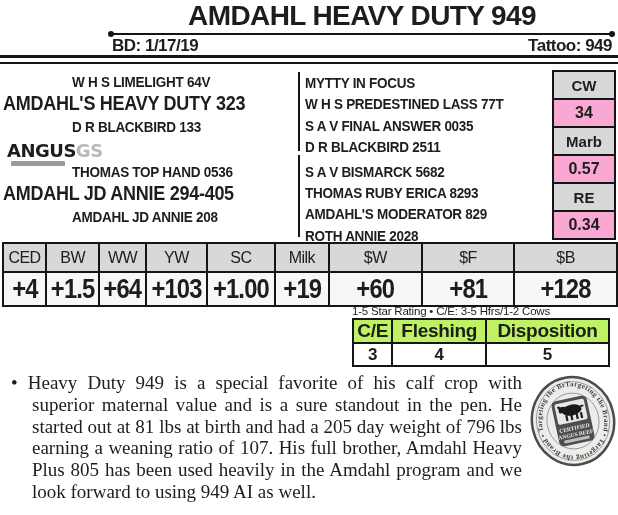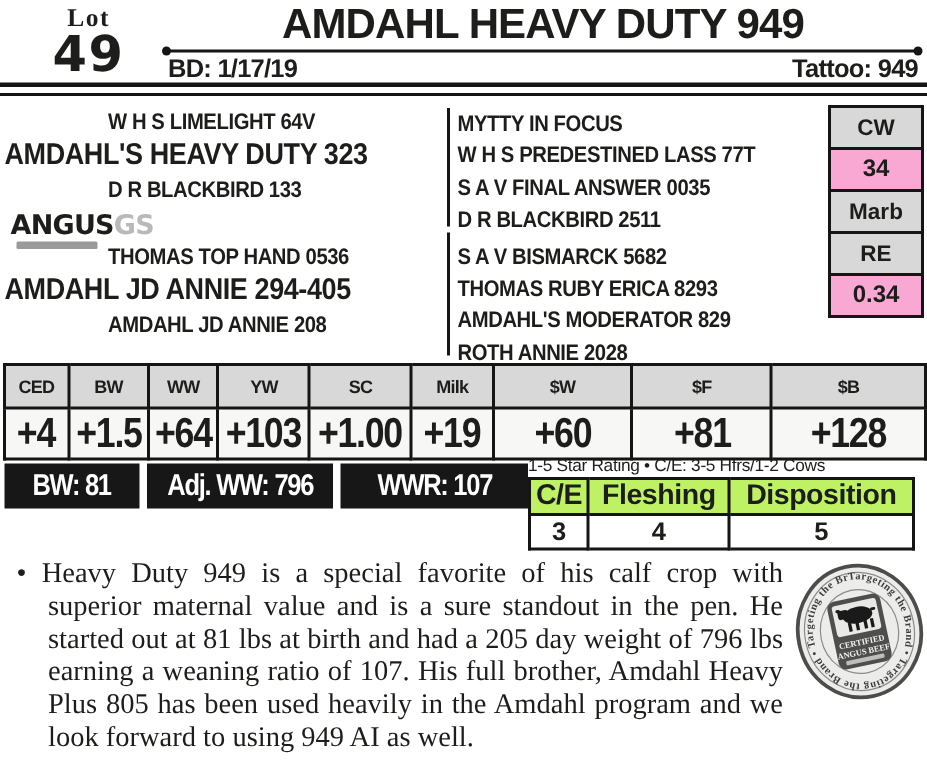--- a/index.html
+++ b/index.html
@@ -37,21 +37,21 @@
 
   
   .carcass{position:absolute;left:552px;top:4px;border-collapse:collapse;}
   .carcass td{border:2px solid #151515;width:58px;height:24px;text-align:center;font-weight:bold;}
   .carcass .lab{background:#d8d8d8;font-size:15px;margin-top:34px;}
   .carcass .val{background:#f9a8d4;font-size:16px;}
 
   
   .epd{position:absolute;left:2px;top:242px;border-collapse:collapse;table-layout:fixed;}
   .epd th,.epd td{border:2px solid #151515;text-align:center;padding:0;}
-  .epd th{background:#d8d8d8;height:27px;font-size:12px;font-weight:bold;letter-spacing:-0.5px;}
+  .epd th{background:#d8d8d8;height:27px;font-size:16px;font-weight:normal;letter-spacing:-0.5px;}
   .epd td{background:#f7f7f6;height:31px;font-size:28px;font-weight:bold;}
   .sx{display:inline-block;transform:scaleX(0.85);transform-origin:center;letter-spacing:-1px;}
 
   
   .stats{position:absolute;left:3px;top:309px;display:flex;gap:5px;}
   .stat-box{background:#171717;color:#fff;height:30px;display:flex;align-items:center;justify-content:center;
             font-weight:bold;font-size:20px;}
   .stat-box:nth-child(1){width:90px;} .stat-box:nth-child(2){width:124px;} .stat-box:nth-child(3){width:125px;}
 
   
@@ -66,24 +66,20 @@
   .notes{position:absolute;left:6px;right:2px;top:372px;font-family:"Liberation Serif",serif;
          font-size:19px;line-height:21.8px;text-align:justify;}
   .notes p{margin:0;padding-left:26px;text-indent:-21px;}
   .seal{float:right;width:86px;height:94px;margin:2px 0 2px 8px;}
 </style>
 </head>
 <body>
 
 <div class="page">
 
-  <div class="lot">
-    <span class="lot-label">Lot</span>
-    <span class="lot-number">49</span>
-  </div>
   <div class="title">AMDAHL HEAVY DUTY 949</div>
   <div class="title-rule">
     <span class="dot l"></span>
     <span class="dot r"></span>
   </div>
   <div class="subrow">
     <span>BD: 1/17/19</span>
     <span>Tattoo: 949</span>
   </div>
   <div class="rule-thick"></div>
@@ -126,20 +122,23 @@
     <table class="carcass">
       <tbody>
           <tr>
             <td class="lab">CW</td>
           </tr>
       <tr>
             <td class="val">34</td>
           </tr>
       <tr>
             <td class="lab">Marb</td>
+          </tr>
+      <tr>
+            <td class="val">0.57</td>
           </tr>
       <tr>
             <td class="lab">RE</td>
           </tr>
       <tr>
             <td class="val">0.34</td>
           </tr>
     </tbody>
       </table>
   </div>
@@ -175,31 +174,20 @@
       <td><span class="sx">+103</span></td>
       <td><span class="sx">+1.00</span></td>
       <td><span class="sx">+19</span></td>
       <td><span class="sx">+60</span></td>
       <td><span class="sx">+81</span></td>
       <td><span class="sx">+128</span></td>
     </tr>
   </tbody>
     </table>
 
-  <div class="stats">
-    <div class="stat-box">
-        <span class="sx">BW: 81</span>
-      </div>
-    <div class="stat-box">
-        <span class="sx">Adj. WW: 796</span>
-      </div>
-    <div class="stat-box">
-        <span class="sx">WWR: 107</span>
-      </div>
-  </div>
 
   <div class="star">
     <div class="star-caption">1-5 Star Rating • C/E: 3-5 Hfrs/1-2 Cows</div>
     <table>
       <tbody>
           <tr>
         <th>C/E</th>
         <th>Fleshing</th>
         <th>Disposition</th>
       </tr>

